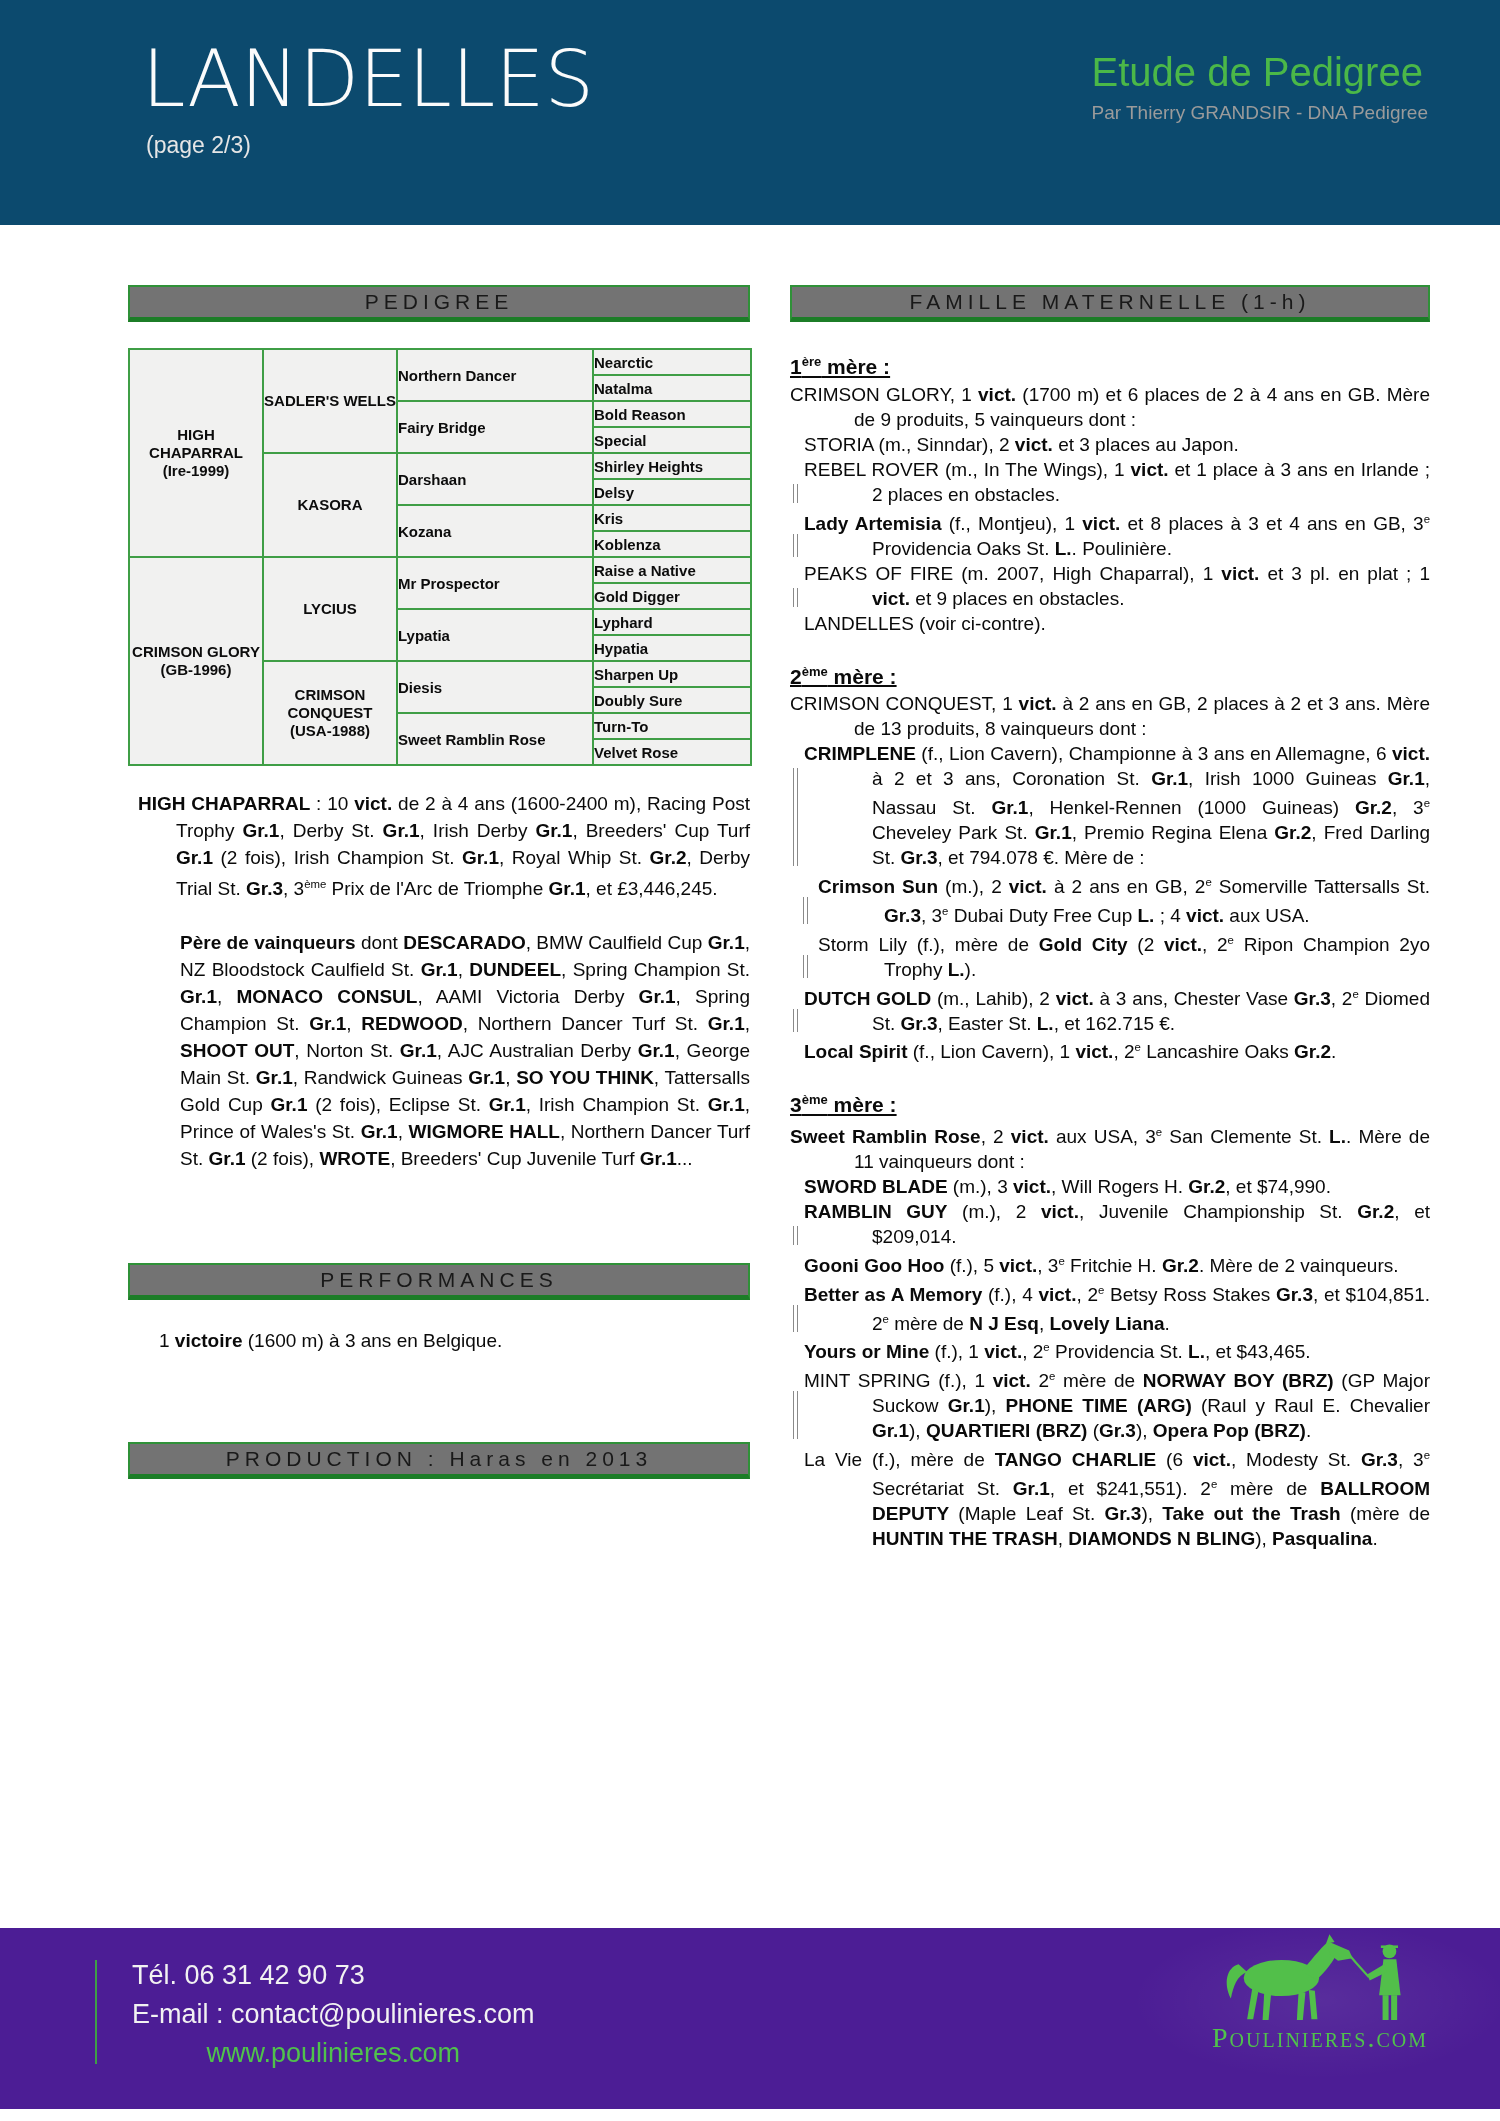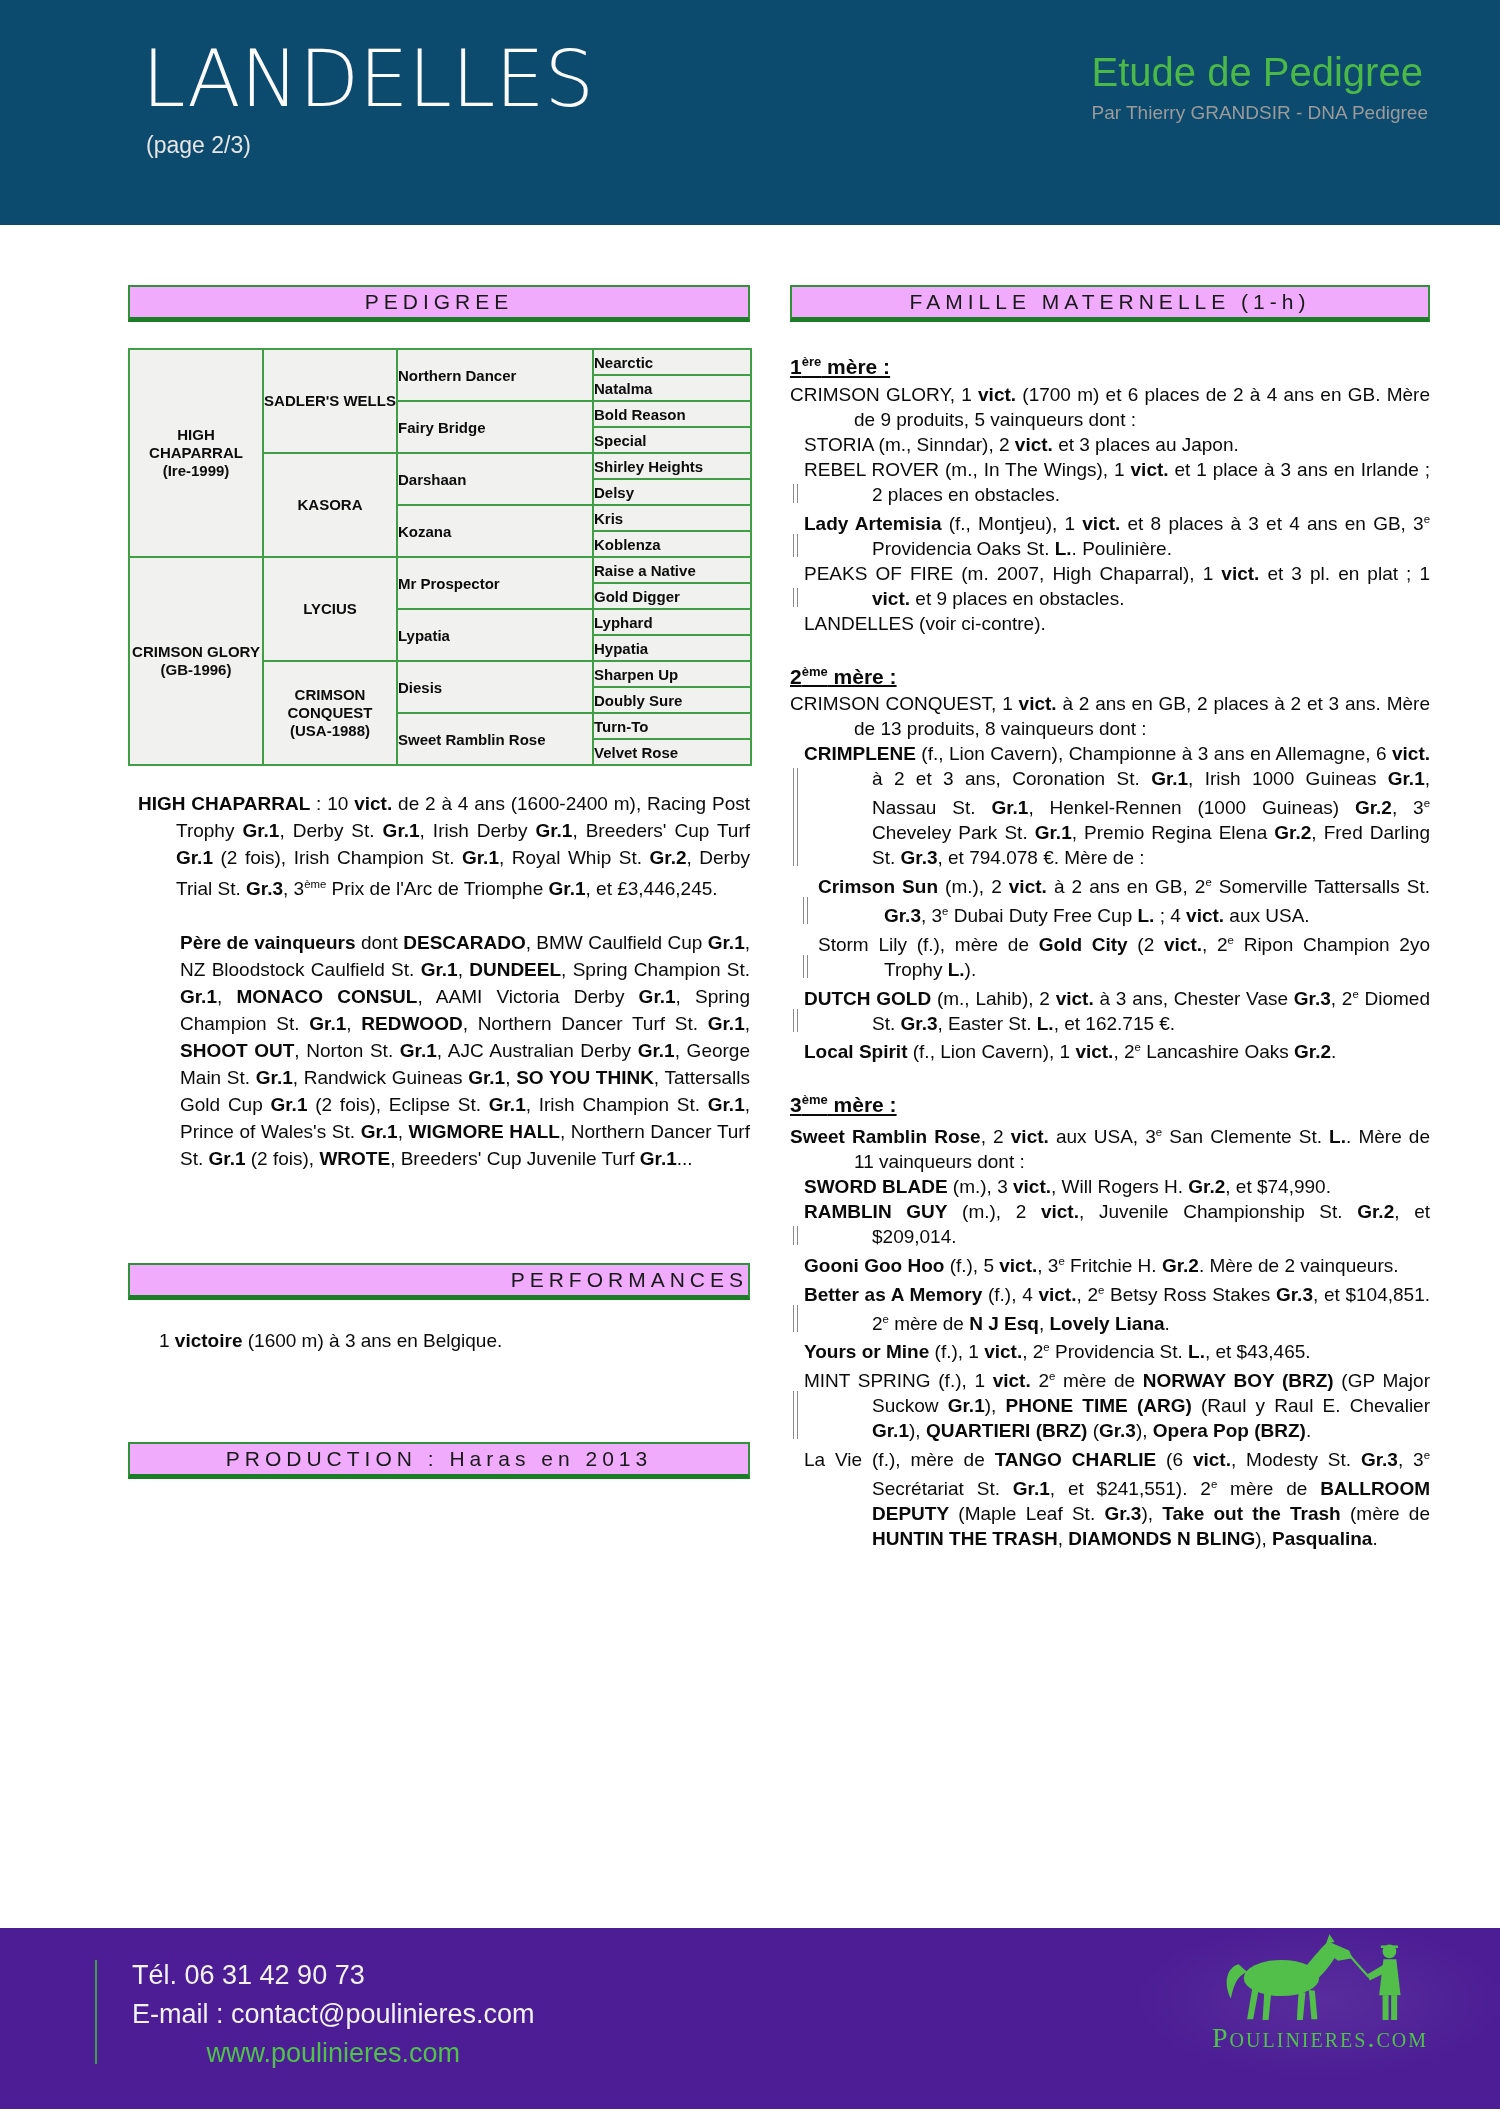--- a/index.html
+++ b/index.html
@@ -13,40 +13,40 @@
   .page-label{position:absolute;left:146px;top:132px;font-size:23px;font-weight:300;color:#e6e6e6;}
   .brand{position:absolute;right:72px;top:50px;}
   .brand-title{font-size:40px;font-weight:300;color:#4bb848;}
   .brand-sub{font-size:19px;font-weight:300;color:#9b9b9b;margin-top:7px;}
 
   
   .col-left{position:absolute;left:128px;top:285px;width:622px;}
   .col-right{position:absolute;left:790px;top:285px;width:640px;}
 
   
-  .box-header{border:2px solid #2f9138;border-bottom:5px solid #1c7d27;background:#f0abfc;
+  .box-header{border:2px solid #2f9138;border-bottom:5px solid #1c7d27;background:#737373;
               height:30px;line-height:30px;text-align:center;font-size:21px;
               letter-spacing:5px;color:#191919;}
 
   
   table.ped{border-collapse:collapse;table-layout:fixed;width:622px;margin-top:26px;}
   table.ped tr{height:26px;}
   table.ped td{border:2px solid #3f9e46;background:#f1f1f0;font-size:15px;font-weight:bold;
                color:#0c0c0c;padding:0;overflow:hidden;}
   td.g3,td.g4{padding-left:9px;text-align:left;white-space:nowrap;}
   td.g1,td.g2{text-align:center;}
   .nm,.org{display:block;line-height:18px;}
   .org:empty{display:none;}
 
   
   .note{margin-top:24px;font-size:19px;line-height:27px;text-align:justify;}
   .note.hang{padding-left:48px;text-indent:-38px;}
   .note.indent{margin-left:52px;margin-top:27px;}
   .perf-text{margin-top:27px;margin-left:31px;font-size:19px;line-height:27px;}
-  .mt-perf{margin-top:91px;text-align:right;}
+  .mt-perf{margin-top:91px;}
   .mt-prod{margin-top:88px;}
 
   
   .mere-title{margin-top:28px;margin-bottom:3px;font-size:21px;font-weight:bold;
               text-decoration:underline;}
   .mere-title .sup{font-size:13px;}
   .first-title{margin-top:32px;}
   .entry{position:relative;font-size:19px;line-height:25px;text-align:justify;}
   .level0{padding-left:64px;text-indent:-64px;}
   .level1{padding-left:82px;text-indent:-68px;}

